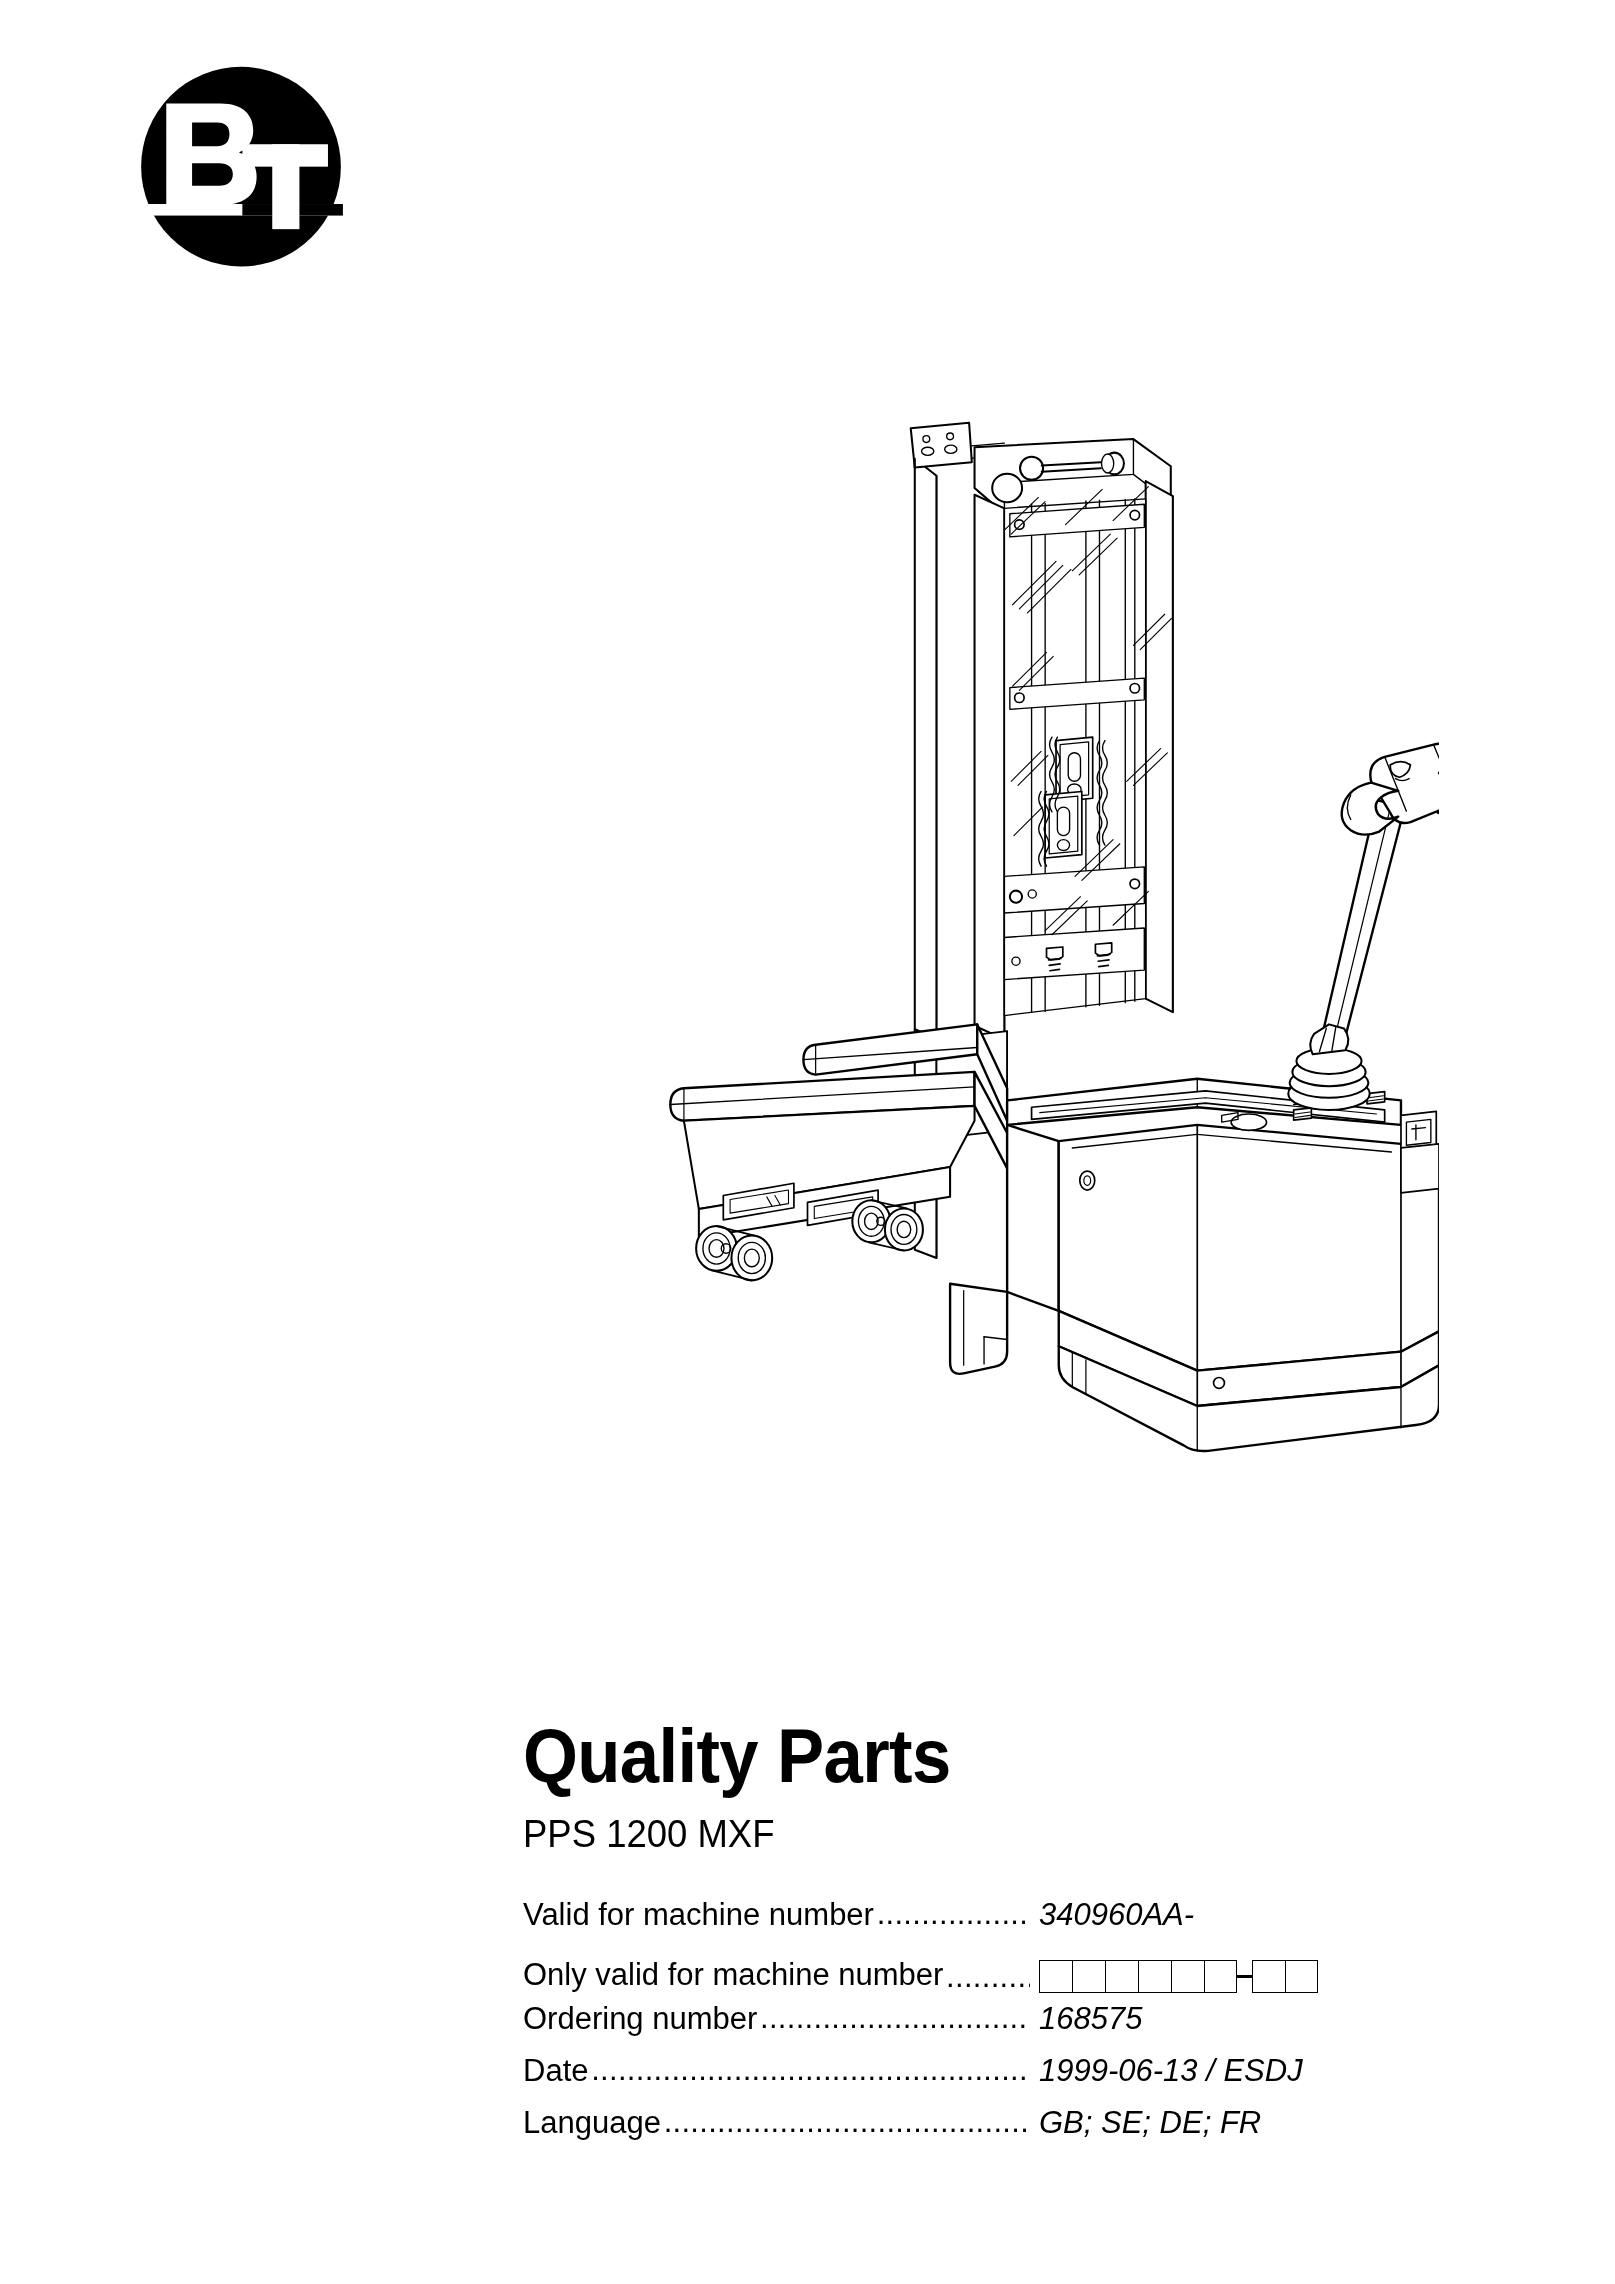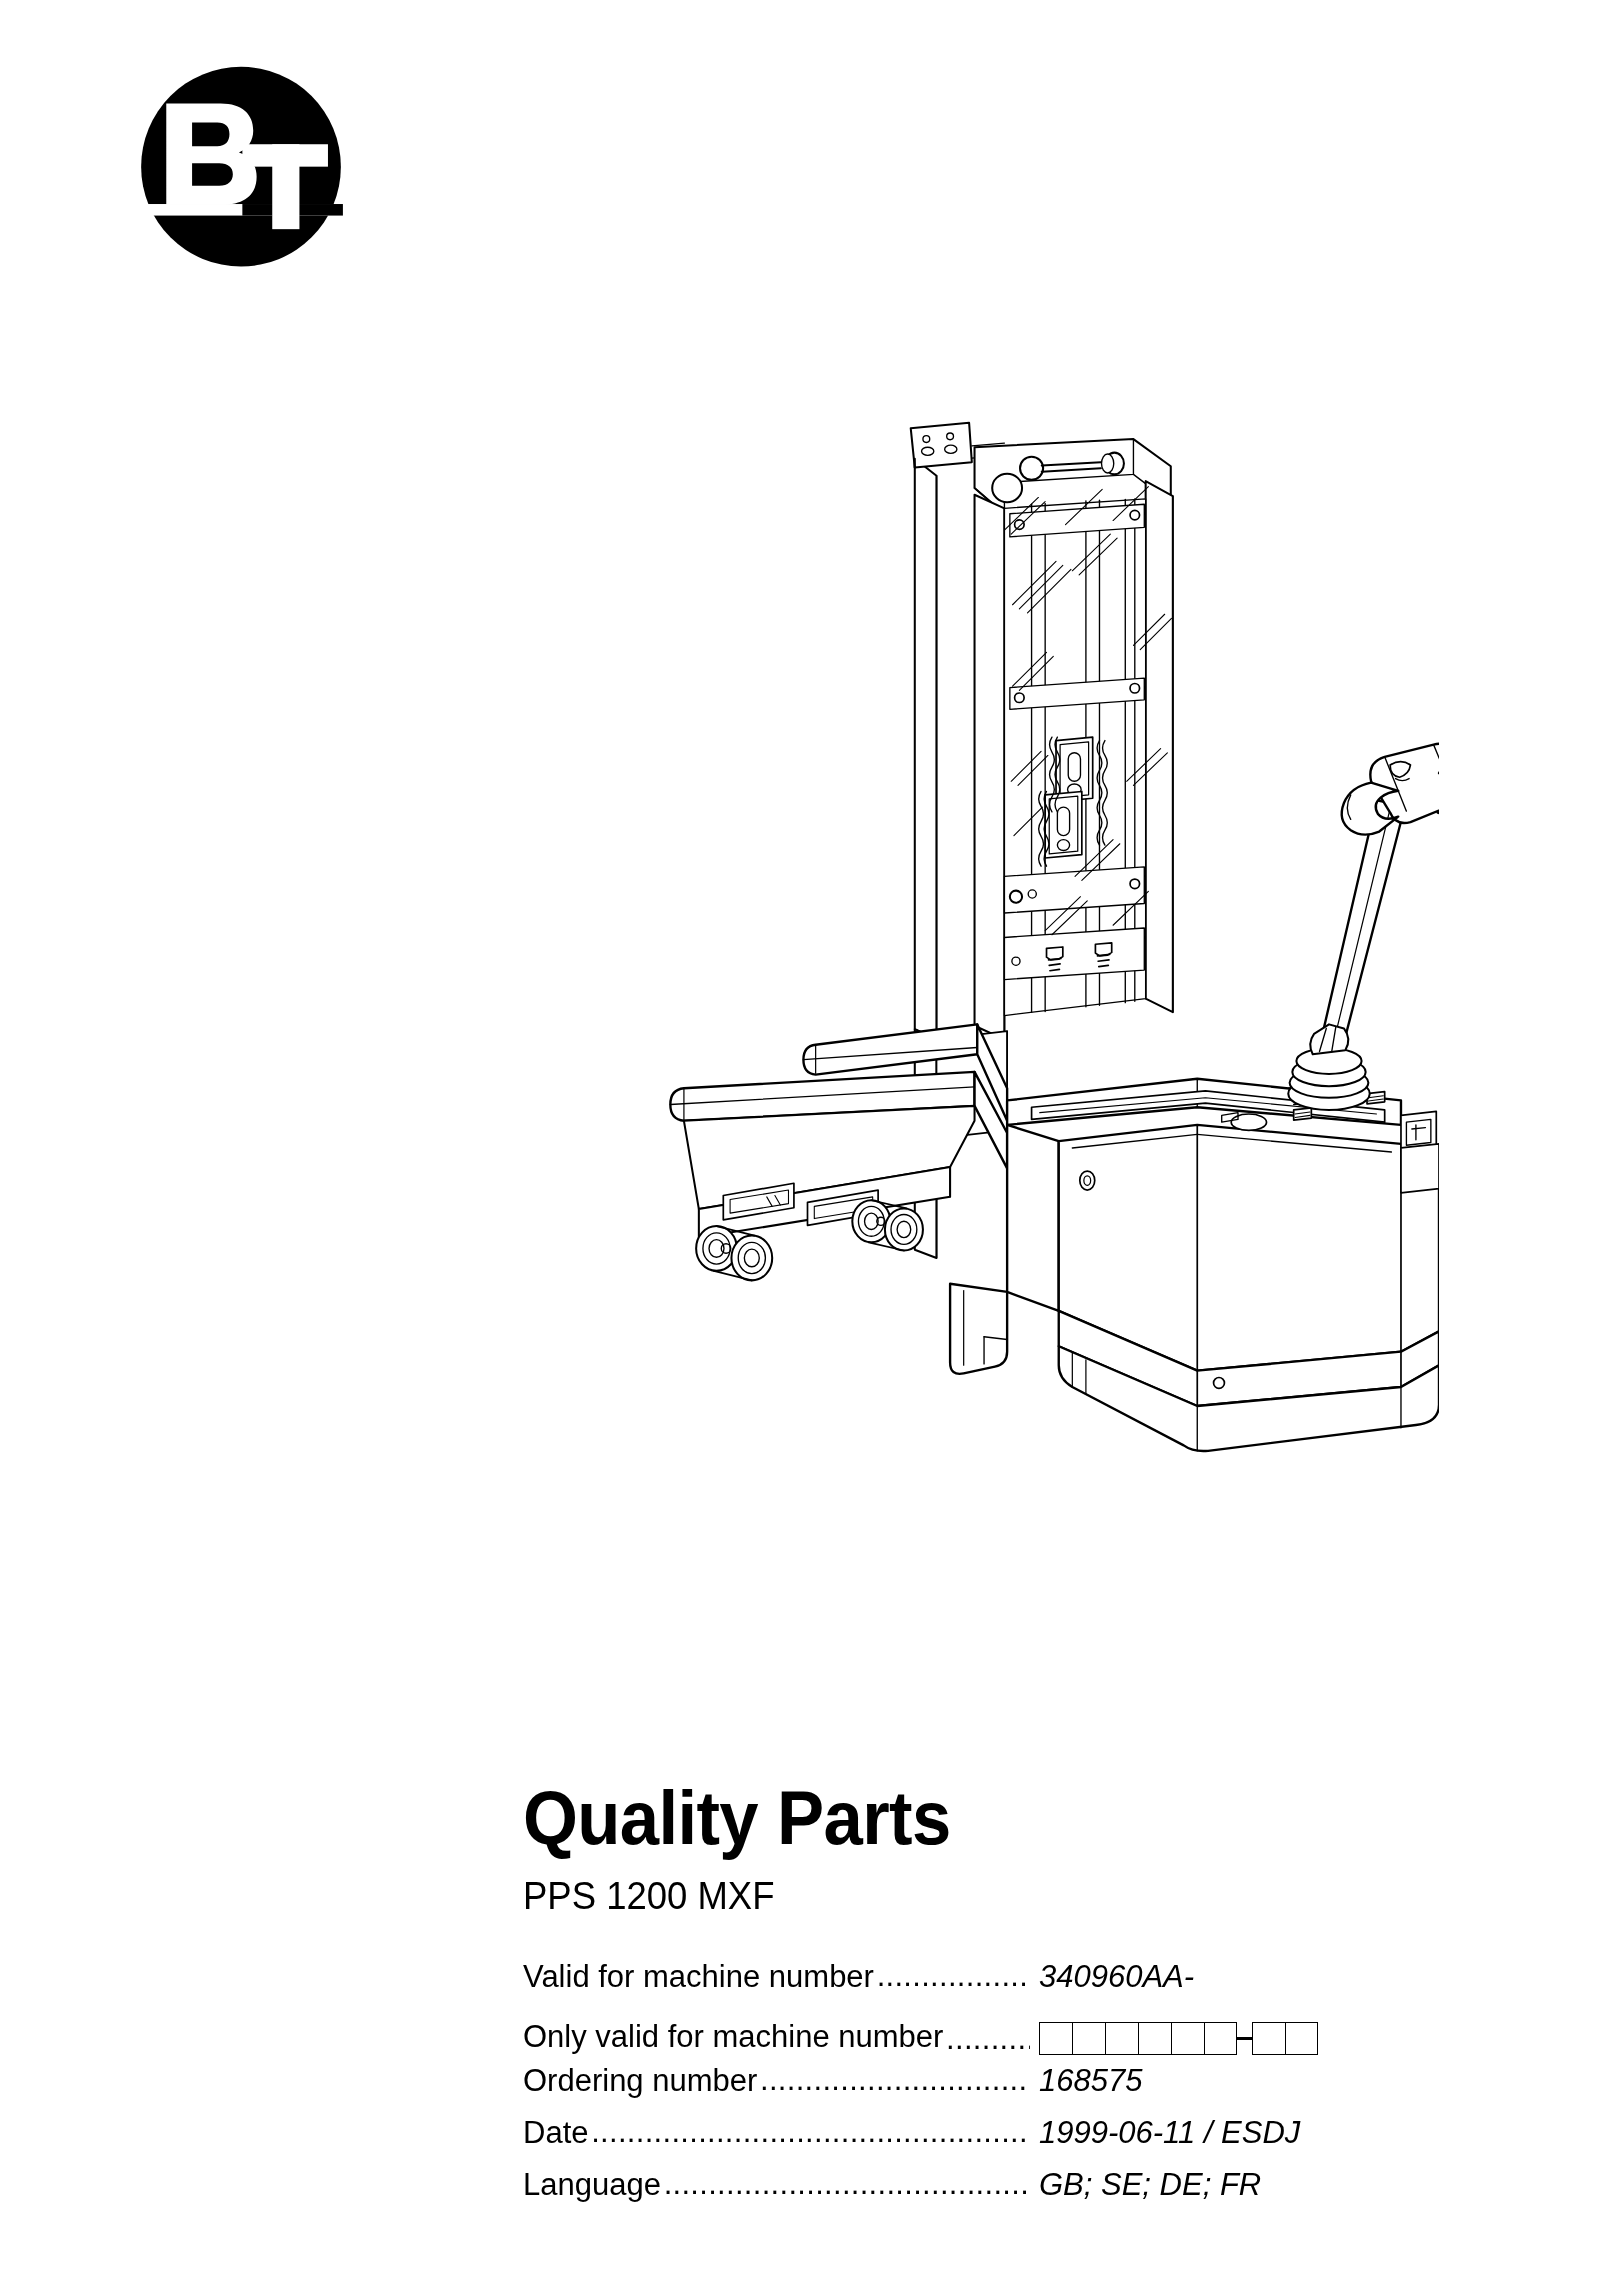--- a/index.html
+++ b/index.html
@@ -12,21 +12,21 @@
 
   
   .logo-wrap{position:absolute;left:139px;top:60px;width:204px;height:214px;}
   .logo-wrap svg{display:block;width:100%;height:100%;}
 
   
   .illus{position:absolute;left:597px;top:401px;width:842px;height:1168px;}
   .illus svg{display:block;width:100%;height:100%;}
 
   
-  .textblock{position:absolute;left:523px;top:1780px;width:991px;}
+  .textblock{position:absolute;left:523px;top:1718px;width:991px;}
   .title{
     font-size:76px;font-weight:700;letter-spacing:-0.7px;
     line-height:1.0;color:#000;margin:0 0 0 0;
     transform:scaleX(0.93);transform-origin:left center;
     white-space:nowrap;
   }
   .subtitle{
     font-size:38px;font-weight:400;color:#000;
     margin-top:20.4px;line-height:1.1;white-space:nowrap;
     transform:scaleX(0.96);transform-origin:left center;
@@ -424,21 +424,21 @@
 
       <div class="spec-row">
         <span class="spec-label">Ordering number</span>
         <span class="leader"></span>
         <span class="spec-value">168575</span>
       </div>
 
       <div class="spec-row">
         <span class="spec-label">Date</span>
         <span class="leader"></span>
-        <span class="spec-value">1999-06-11 / ESDJ</span>
+        <span class="spec-value">1999-06-13 / ESDJ</span>
       </div>
 
       <div class="spec-row">
         <span class="spec-label">Language</span>
         <span class="leader"></span>
         <span class="spec-value">GB; SE; DE; FR</span>
       </div>
 
     </div>
   </div>

